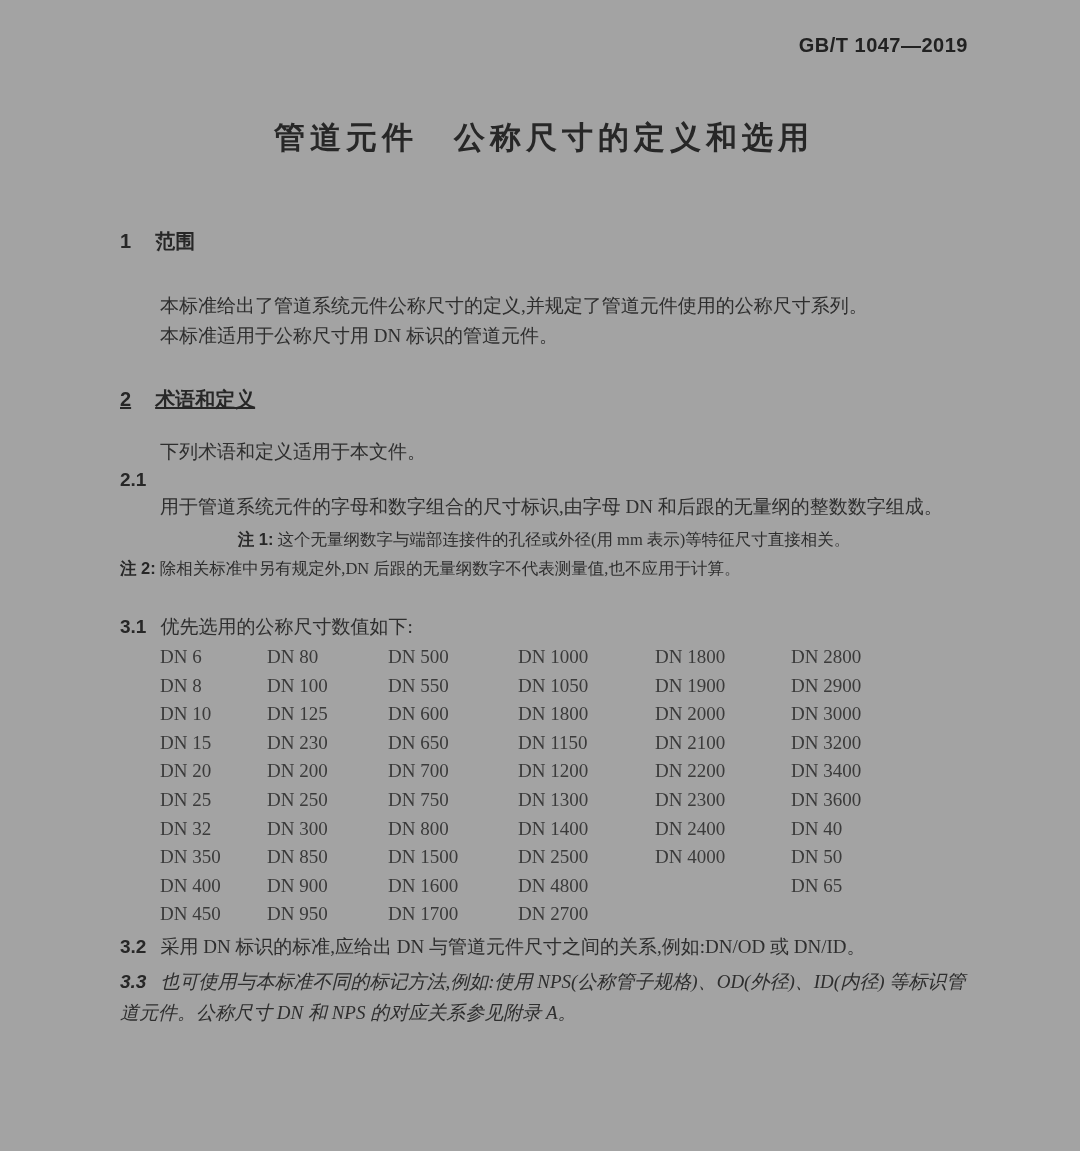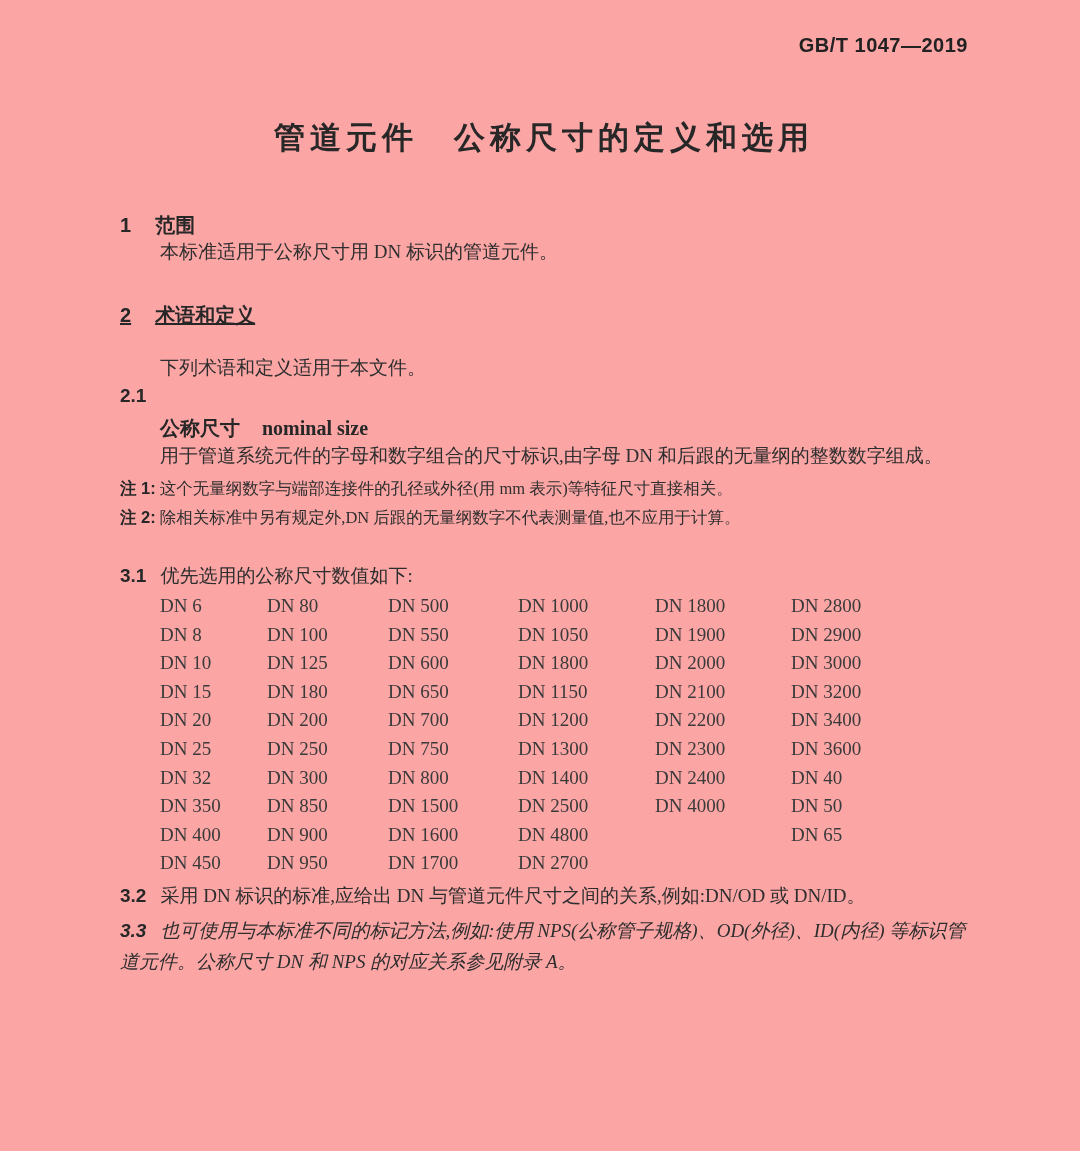--- a/index.html
+++ b/index.html
@@ -13,21 +13,21 @@
     overflow: hidden;
     font-family: "Liberation Serif", serif;
     color: #2e2e2e;
   }
   .page {
     position: relative;
     width: 1080px;
     height: 1151px;
     box-sizing: border-box;
     padding: 0 112px 0 120px;
-    background: #fca5a5;
+    background: #a3a3a3;
   }
   .doc-number {
     padding-top: 33px;
     text-align: right;
     font-family: "Liberation Sans", sans-serif;
     font-weight: 700;
     font-size: 20px;
     letter-spacing: 0.5px;
     line-height: 24px;
     color: #222222;
@@ -43,21 +43,21 @@
     color: #272727;
   }
   .clause-h {
     font-family: "Liberation Sans", sans-serif;
     font-weight: 700;
     font-size: 20px;
     line-height: 24px;
     color: #272727;
   }
   .clause-h .num { margin-right: 24px; }
-  .h-scope  { margin-top: 56px; }
+  .h-scope  { margin-top: 72px; }
   .h-terms  { margin-top: 36px; text-decoration: underline; }
   .h-series { margin-top: 23px; }
   .body-p {
     margin: 0;
     font-size: 19px;
     line-height: 30px;
     text-indent: 40px;
   }
   .p-scope1 { margin-top: 38px; }
   .p-intro  { margin-top: 26px; }
@@ -90,21 +90,21 @@
     margin: 0;
     font-size: 19px;
     line-height: 28px;
     text-indent: 40px;
   }
   .note {
     margin: 0;
     font-size: 16.5px;
     line-height: 28px;
   }
-  .note-1 { margin-top: 4px; }
+  .note-1 { margin-top: 4px; text-align: center; }
   .note .lbl {
     font-family: "Liberation Sans", sans-serif;
     font-weight: 700;
     margin-right: 4px;
     color: #272727;
   }
   .numbered-p {
     margin: 0;
     font-size: 19px;
     line-height: 30px;
@@ -133,30 +133,28 @@
 
 <div class="page">
 
   <div class="doc-number">GB/T 1047—2019</div>
 
   <h1 class="doc-title">管道元件　公称尺寸的定义和选用</h1>
 
   <div class="clause-h h-scope">
     <span class="num">1</span><span>范围</span>
   </div>
+  <p class="body-p p-scope1">本标准给出了管道系统元件公称尺寸的定义,并规定了管道元件使用的公称尺寸系列。</p>
   <p class="body-p">本标准适用于公称尺寸用 DN 标识的管道元件。</p>
 
   <div class="clause-h h-terms">
     <span class="num">2</span><span>术语和定义</span>
   </div>
   <p class="body-p p-intro">下列术语和定义适用于本文件。</p>
   <div class="term-num">2.1</div>
-  <div class="term-line">
-    <span class="term-zh">公称尺寸</span><span class="term-en">nominal size</span>
-  </div>
   <p class="definition">用于管道系统元件的字母和数字组合的尺寸标识,由字母 DN 和后跟的无量纲的整数数字组成。</p>
   <p class="note note-1">
     <span class="lbl">注 1:</span><span>这个无量纲数字与端部连接件的孔径或外径(用 mm 表示)等特征尺寸直接相关。</span>
   </p>
   <p class="note">
     <span class="lbl">注 2:</span><span>除相关标准中另有规定外,DN 后跟的无量纲数字不代表测量值,也不应用于计算。</span>
   </p>
 
 
   <p class="numbered-p p-31">
@@ -176,21 +174,21 @@
       <div class="dn-cell">DN 1050</div>
       <div class="dn-cell">DN 1900</div>
       <div class="dn-cell">DN 2900</div>
       <div class="dn-cell">DN 10</div>
       <div class="dn-cell">DN 125</div>
       <div class="dn-cell">DN 600</div>
       <div class="dn-cell">DN 1800</div>
       <div class="dn-cell">DN 2000</div>
       <div class="dn-cell">DN 3000</div>
       <div class="dn-cell">DN 15</div>
-      <div class="dn-cell">DN 180</div>
+      <div class="dn-cell">DN 230</div>
       <div class="dn-cell">DN 650</div>
       <div class="dn-cell">DN 1150</div>
       <div class="dn-cell">DN 2100</div>
       <div class="dn-cell">DN 3200</div>
       <div class="dn-cell">DN 20</div>
       <div class="dn-cell">DN 200</div>
       <div class="dn-cell">DN 700</div>
       <div class="dn-cell">DN 1200</div>
       <div class="dn-cell">DN 2200</div>
       <div class="dn-cell">DN 3400</div>

